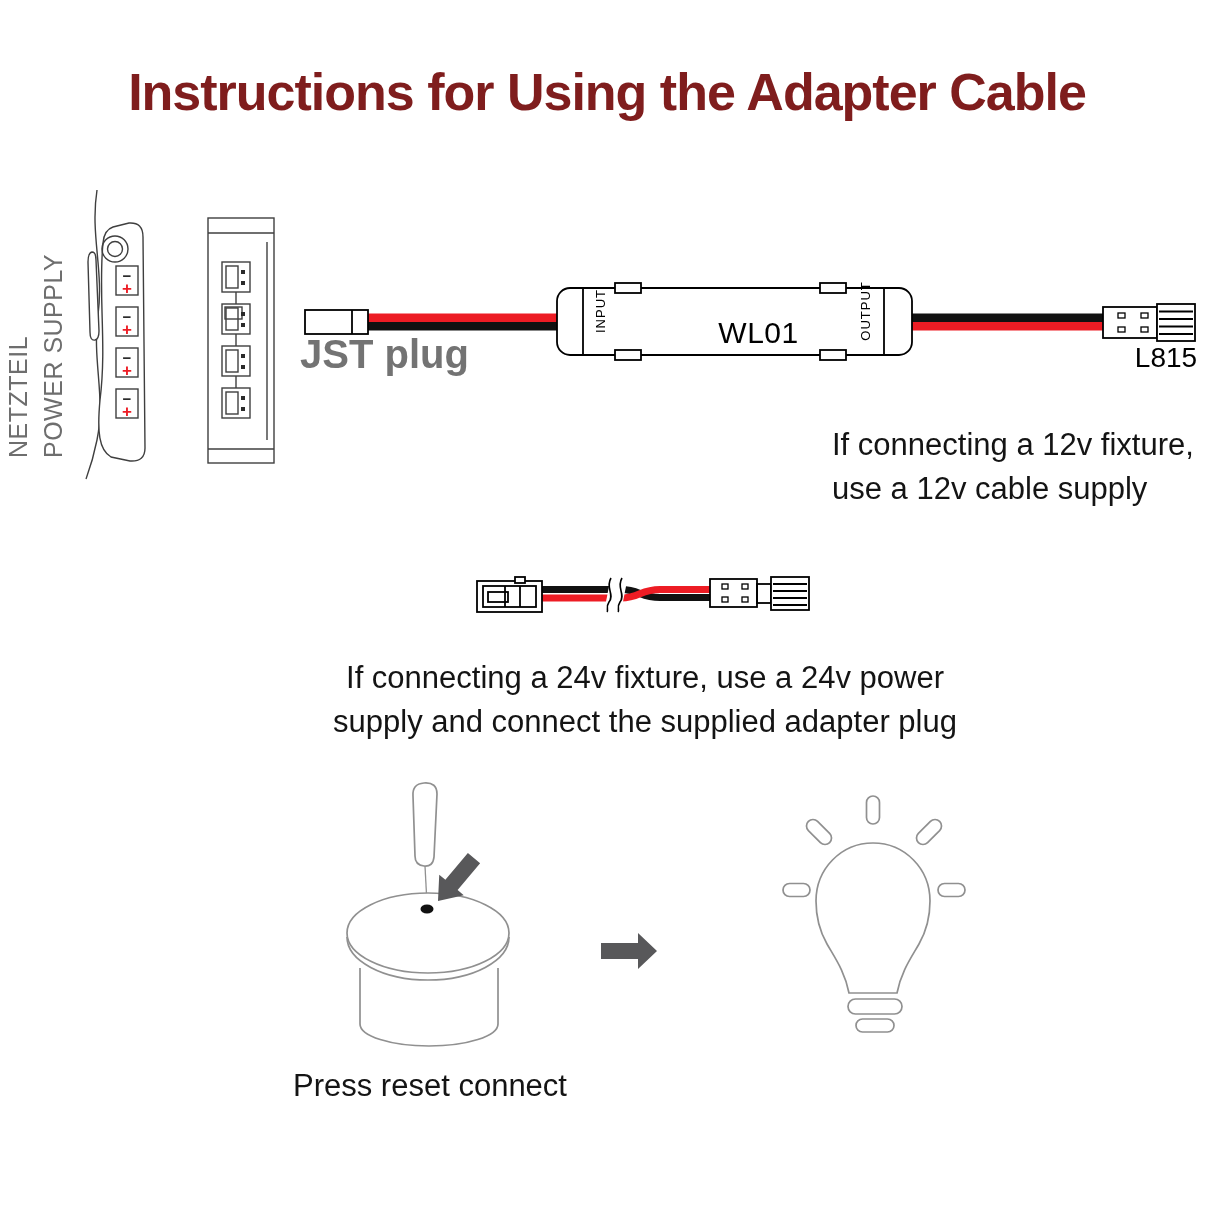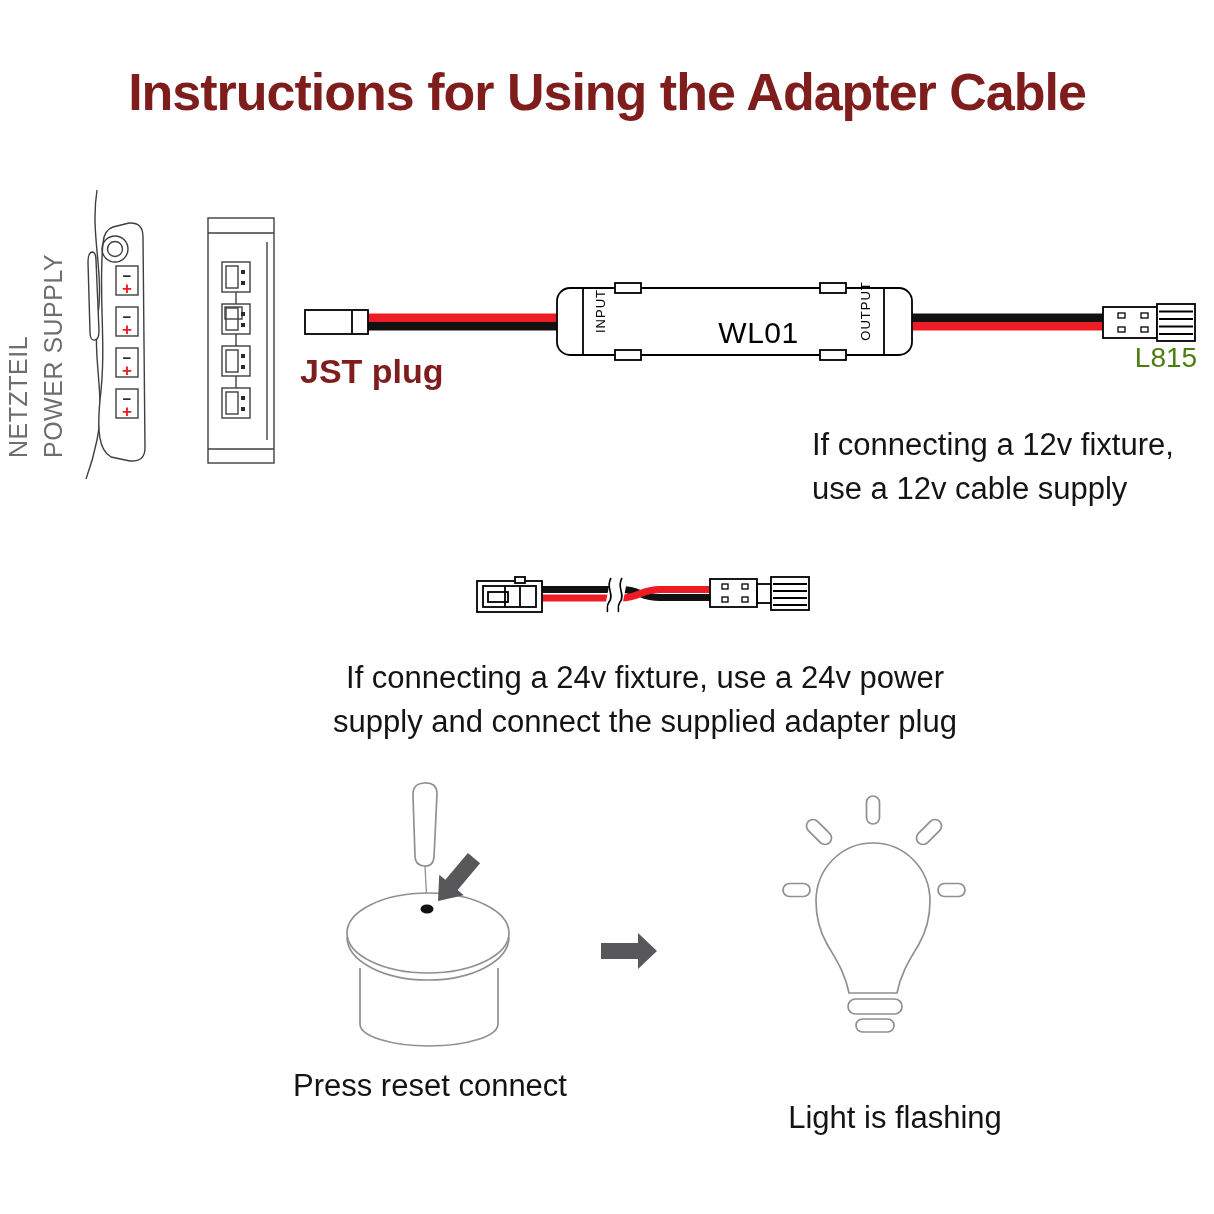--- a/index.html
+++ b/index.html
@@ -19,22 +19,22 @@
   .wb  {fill:var(--wire-black);}
   .wrs {stroke:var(--wire-red);stroke-width:7;fill:none;}
   .wbs {stroke:var(--wire-black);stroke-width:7;fill:none;}
   .ar  {fill:var(--arrow-gray);}
   .pin {fill:none;stroke:#000;stroke-width:1.3;}
   .pinf{fill:#2a2a2a;}
   
   .abs{position:absolute;}
   .title{left:0;right:0;top:62px;text-align:center;font-size:52px;font-weight:bold;letter-spacing:-1px;color:#7f1d1d;white-space:nowrap;}
   .cap{font-size:31px;line-height:44px;color:#141414;white-space:nowrap;}
-  .jst-lbl{left:300px;top:352px;font-size:34px;font-weight:bold;color:#7f1d1d;}
-  .l815-lbl{left:1128px;top:342px;width:76px;text-align:center;font-size:28px;color:#4d7c0f;}
+  .jst-lbl{left:300px;top:332px;font-size:40px;font-weight:bold;color:#737373;}
+  .l815-lbl{left:1128px;top:342px;width:76px;text-align:center;font-size:28px;color:#000000;}
   .wl01-lbl{left:706px;top:316px;width:105px;text-align:center;font-size:30px;letter-spacing:.5px;color:#000;}
   .io{width:84px;height:16px;font-size:13px;line-height:16px;text-align:center;letter-spacing:1px;color:#000;transform:rotate(-90deg);}
   .ps-label{left:-79px;top:308px;width:230px;height:70px;font-size:25px;line-height:35px;letter-spacing:.5px;
             color:var(--text-gray);transform:rotate(-90deg);text-align:left;white-space:nowrap;}
   .term-sign{width:22px;text-align:center;font-weight:bold;line-height:1;}
   .t-minus{font-size:15px;color:#1d1d1d;}
   .t-plus{font-size:17px;color:var(--wire-red);}
 </style>
 </head>
 <body>
@@ -213,29 +213,28 @@
   <div class="abs term-sign t-minus" style="left:116px;top:391px;">−</div>
   <div class="abs term-sign t-plus" style="left:116px;top:403px;">+</div>
 
   <div class="abs jst-lbl">JST plug</div>
   <div class="abs io" style="left:559px;top:303px;">INPUT</div>
   <div class="abs wl01-lbl">WL01</div>
   <div class="abs io" style="left:824px;top:303px;">OUTPUT</div>
   <div class="abs l815-lbl">L815</div>
 
 
-  <div class="abs cap" style="left:812px;top:423px;">
+  <div class="abs cap" style="left:832px;top:423px;">
     <div>If connecting a 12v fixture,</div>
     <div>use a 12v cable supply</div>
   </div>
 
   <div class="abs cap" style="left:310px;top:656px;width:670px;text-align:center;">
     <div>If connecting a 24v fixture, use a 24v power</div>
     <div>supply and connect the supplied adapter plug</div>
   </div>
 
   <div class="abs cap" style="left:270px;top:1063px;width:320px;text-align:center;line-height:45px;">
     <div>Press reset connect</div>
   </div>
 
-  <div class="abs cap" style="left:745px;top:1096px;width:300px;text-align:center;">Light is flashing</div>
 
 </div>
 
 </body></html>

